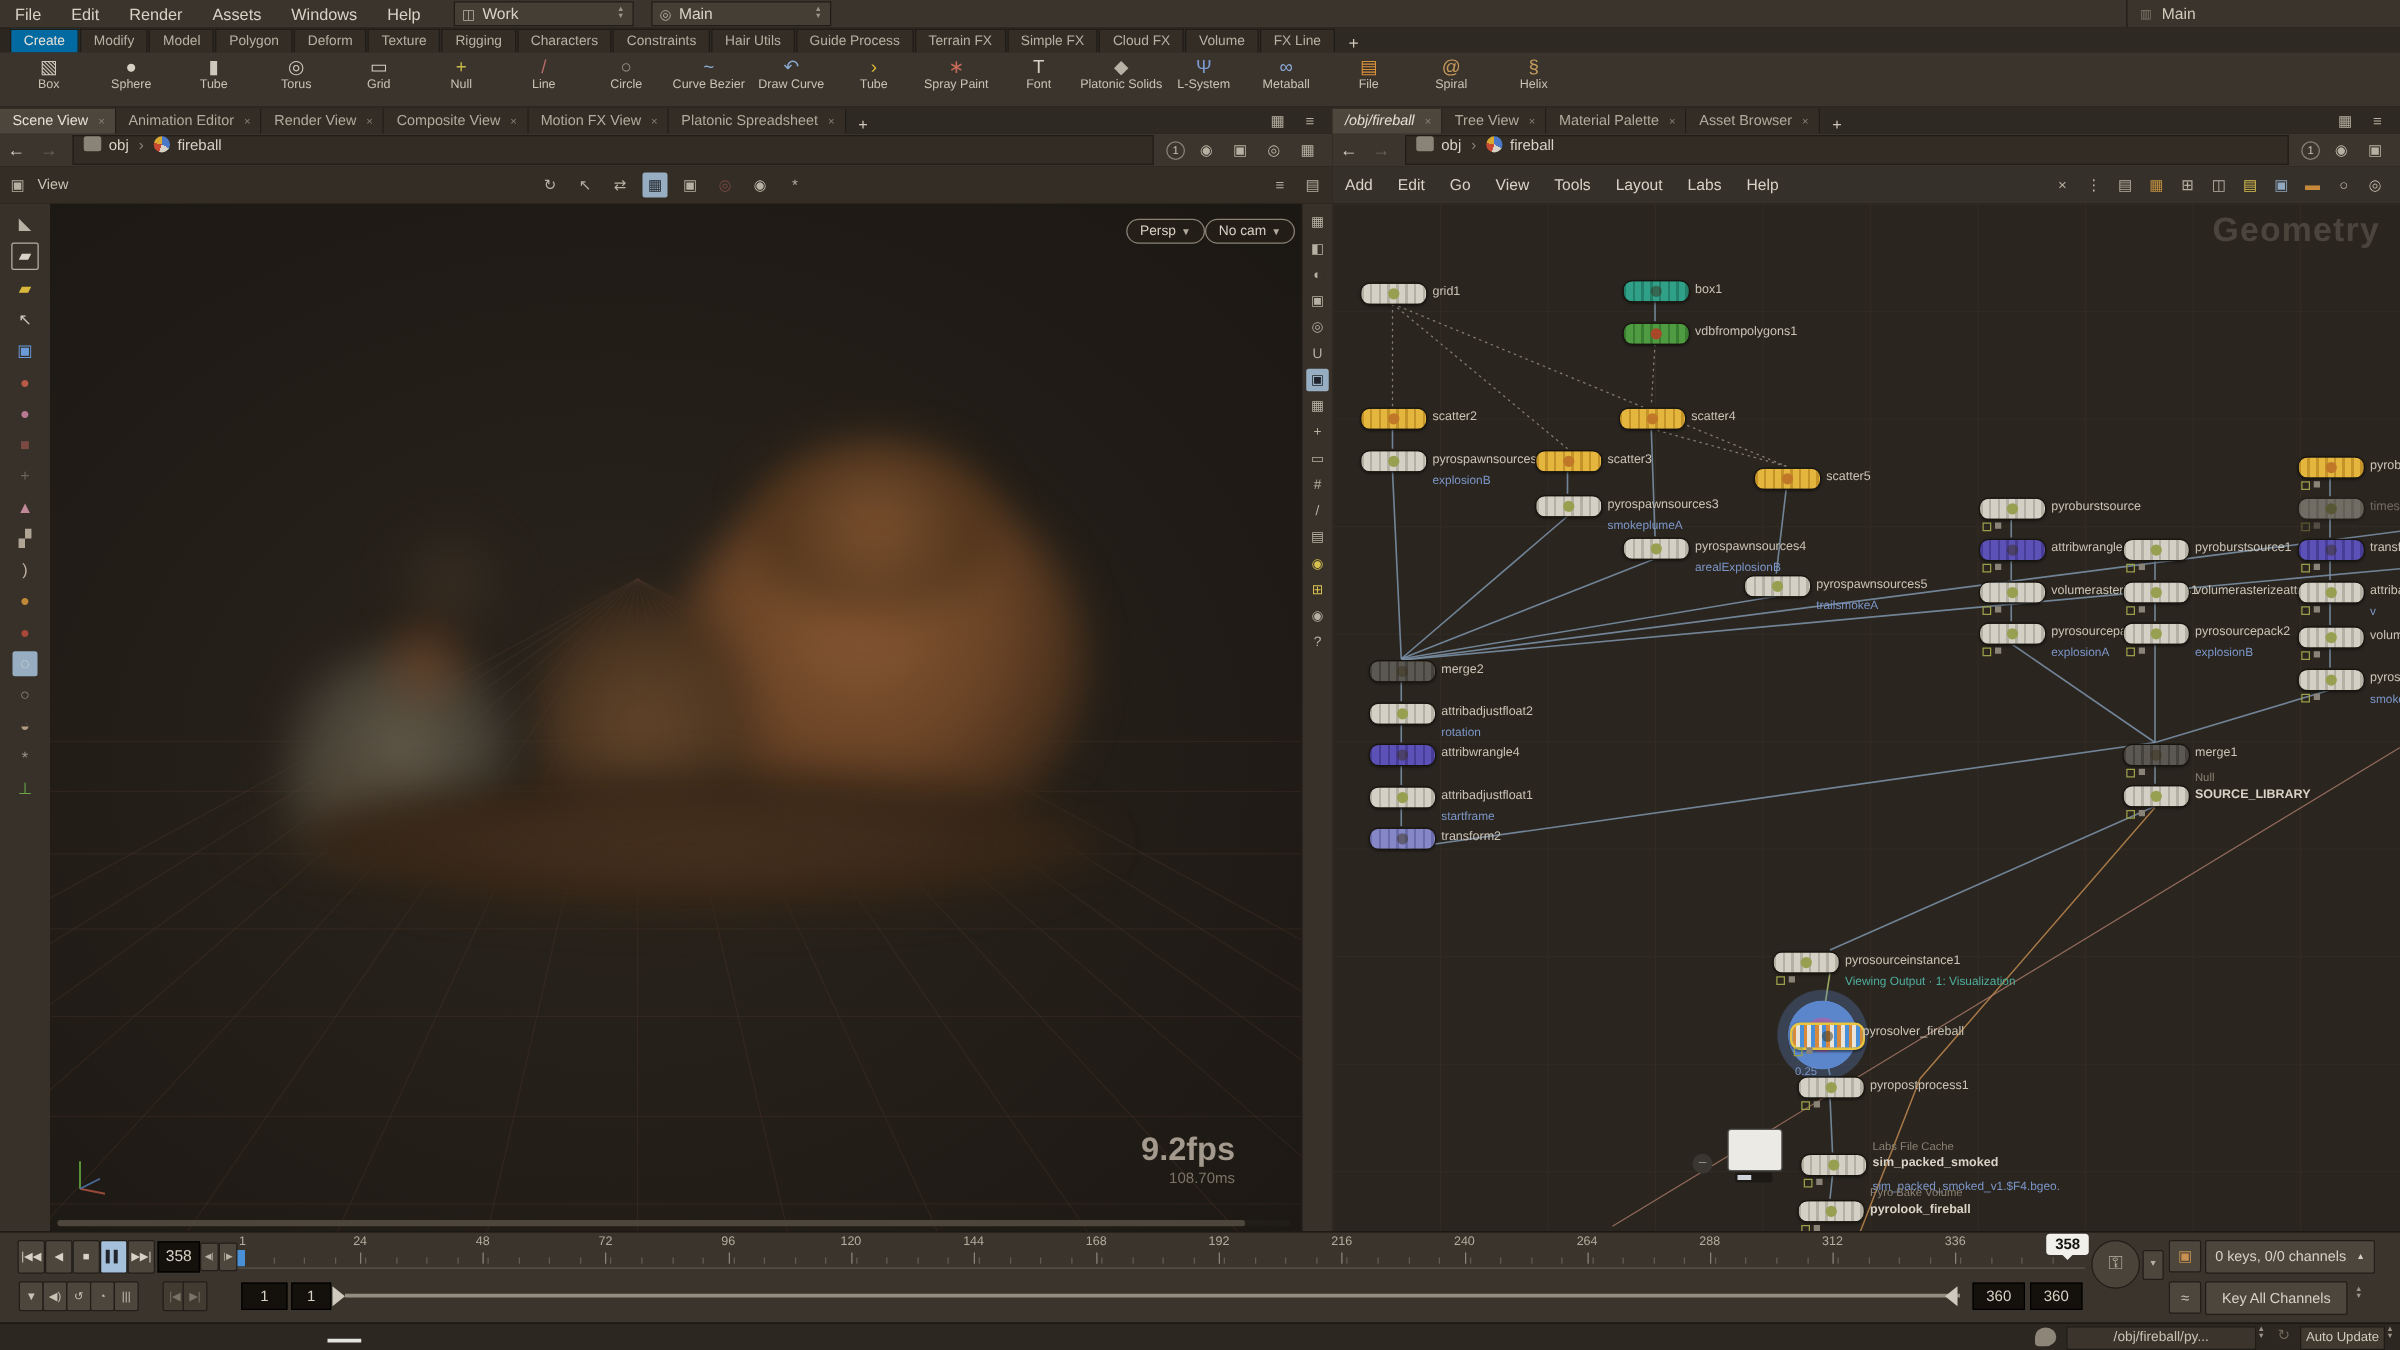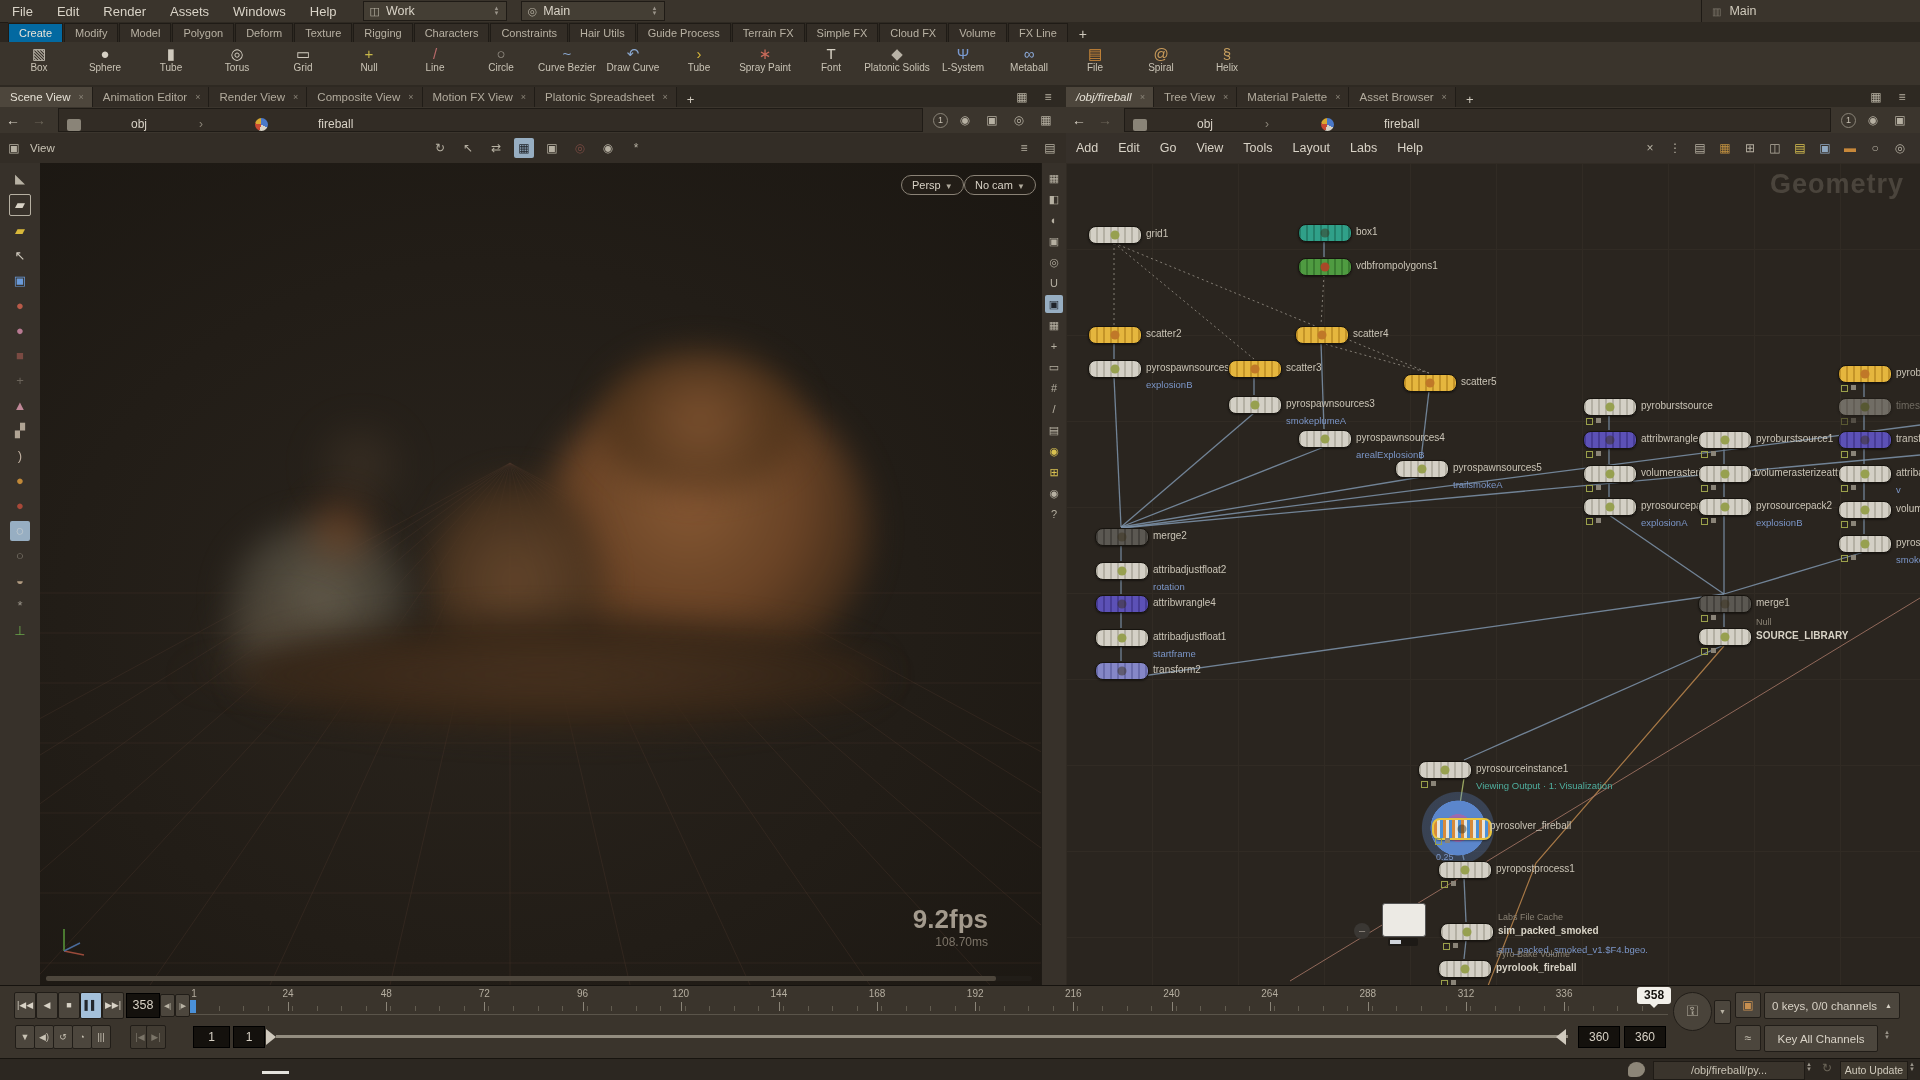--- a/index.html
+++ b/index.html
@@ -28,21 +28,21 @@
   .tabbar{position:absolute;left:0;top:0;width:100%;height:22px;background:#2e2922;border-bottom:1px solid #1c1813;display:flex;align-items:flex-end;}
   .ptab{font-size:11.5px;color:#b2ab9d;background:#332d26;border-right:1px solid #201c17;padding:4px 8px 4px 10px;display:flex;align-items:center;}
   .ptab.on{background:#4d463c;color:#e6e1d6;}
   .ptab.it{font-style:italic;}
   .ptab .x{margin-left:8px;font-size:9px;color:#8a8478;}
   .tab-add{font-size:13px;padding:0 10px;color:#cfc9bd;}
   .tabbar-icons{margin-left:auto;display:flex;gap:6px;padding:0 8px;font-size:11px;color:#9a948a;}
   .pathbar{position:absolute;left:0;top:22px;width:100%;height:26px;background:#3b352d;border-bottom:1px solid #1c1813;display:flex;align-items:center;}
   .nav-arrow{font-size:14px;color:#d8d2c6;padding:0 6px;}
   .nav-arrow.dim{color:#6b6558;}
-  .crumb{display:flex;align-items:flex-end;background:#322c25;border:1px solid #1f1b16;height:22px;margin-left:6px;padding:0 8px;font-size:12px;color:#d8d2c6;flex:1;gap:44px;}
+  .crumb{display:flex;align-items:flex-start;background:#322c25;border:1px solid #1f1b16;height:22px;margin-left:6px;padding:0 8px;font-size:12px;color:#d8d2c6;flex:1;}
   .crumb .sep{color:#8a8478;margin:0 8px;font-size:12px;}
   .cr-ic{width:14px;height:12px;margin-right:6px;border-radius:2px;background:#8a8478;display:inline-block;}
   .cr-ic.fire{background:conic-gradient(#4a78c8 0 120deg,#d8d2c6 120deg 200deg,#c84a32 200deg 280deg,#d8a832 280deg 360deg);border-radius:50%;width:13px;height:13px;}
   .pathbar-icons{display:flex;gap:7px;padding:0 10px;font-size:11px;color:#a8a294;align-items:center;}
   .badge1{width:13px;height:13px;border:1px solid #8a8478;border-radius:50%;font-size:9px;line-height:13px;text-align:center;color:#c8c2b4;}
   
   .vtoolbar{position:absolute;left:0;top:48px;width:100%;height:30px;background:#332d26;border-bottom:1px solid #1b1712;display:flex;align-items:center;}
   .vt-label{font-size:11.5px;color:#c8c2b4;margin-left:24px;}
   .vt-icons{position:absolute;left:430px;display:flex;gap:8px;align-items:center;}
   .icon-btn{font-size:12px;color:#b6b0a2;width:20px;height:20px;line-height:20px;text-align:center;border-radius:2px;}

